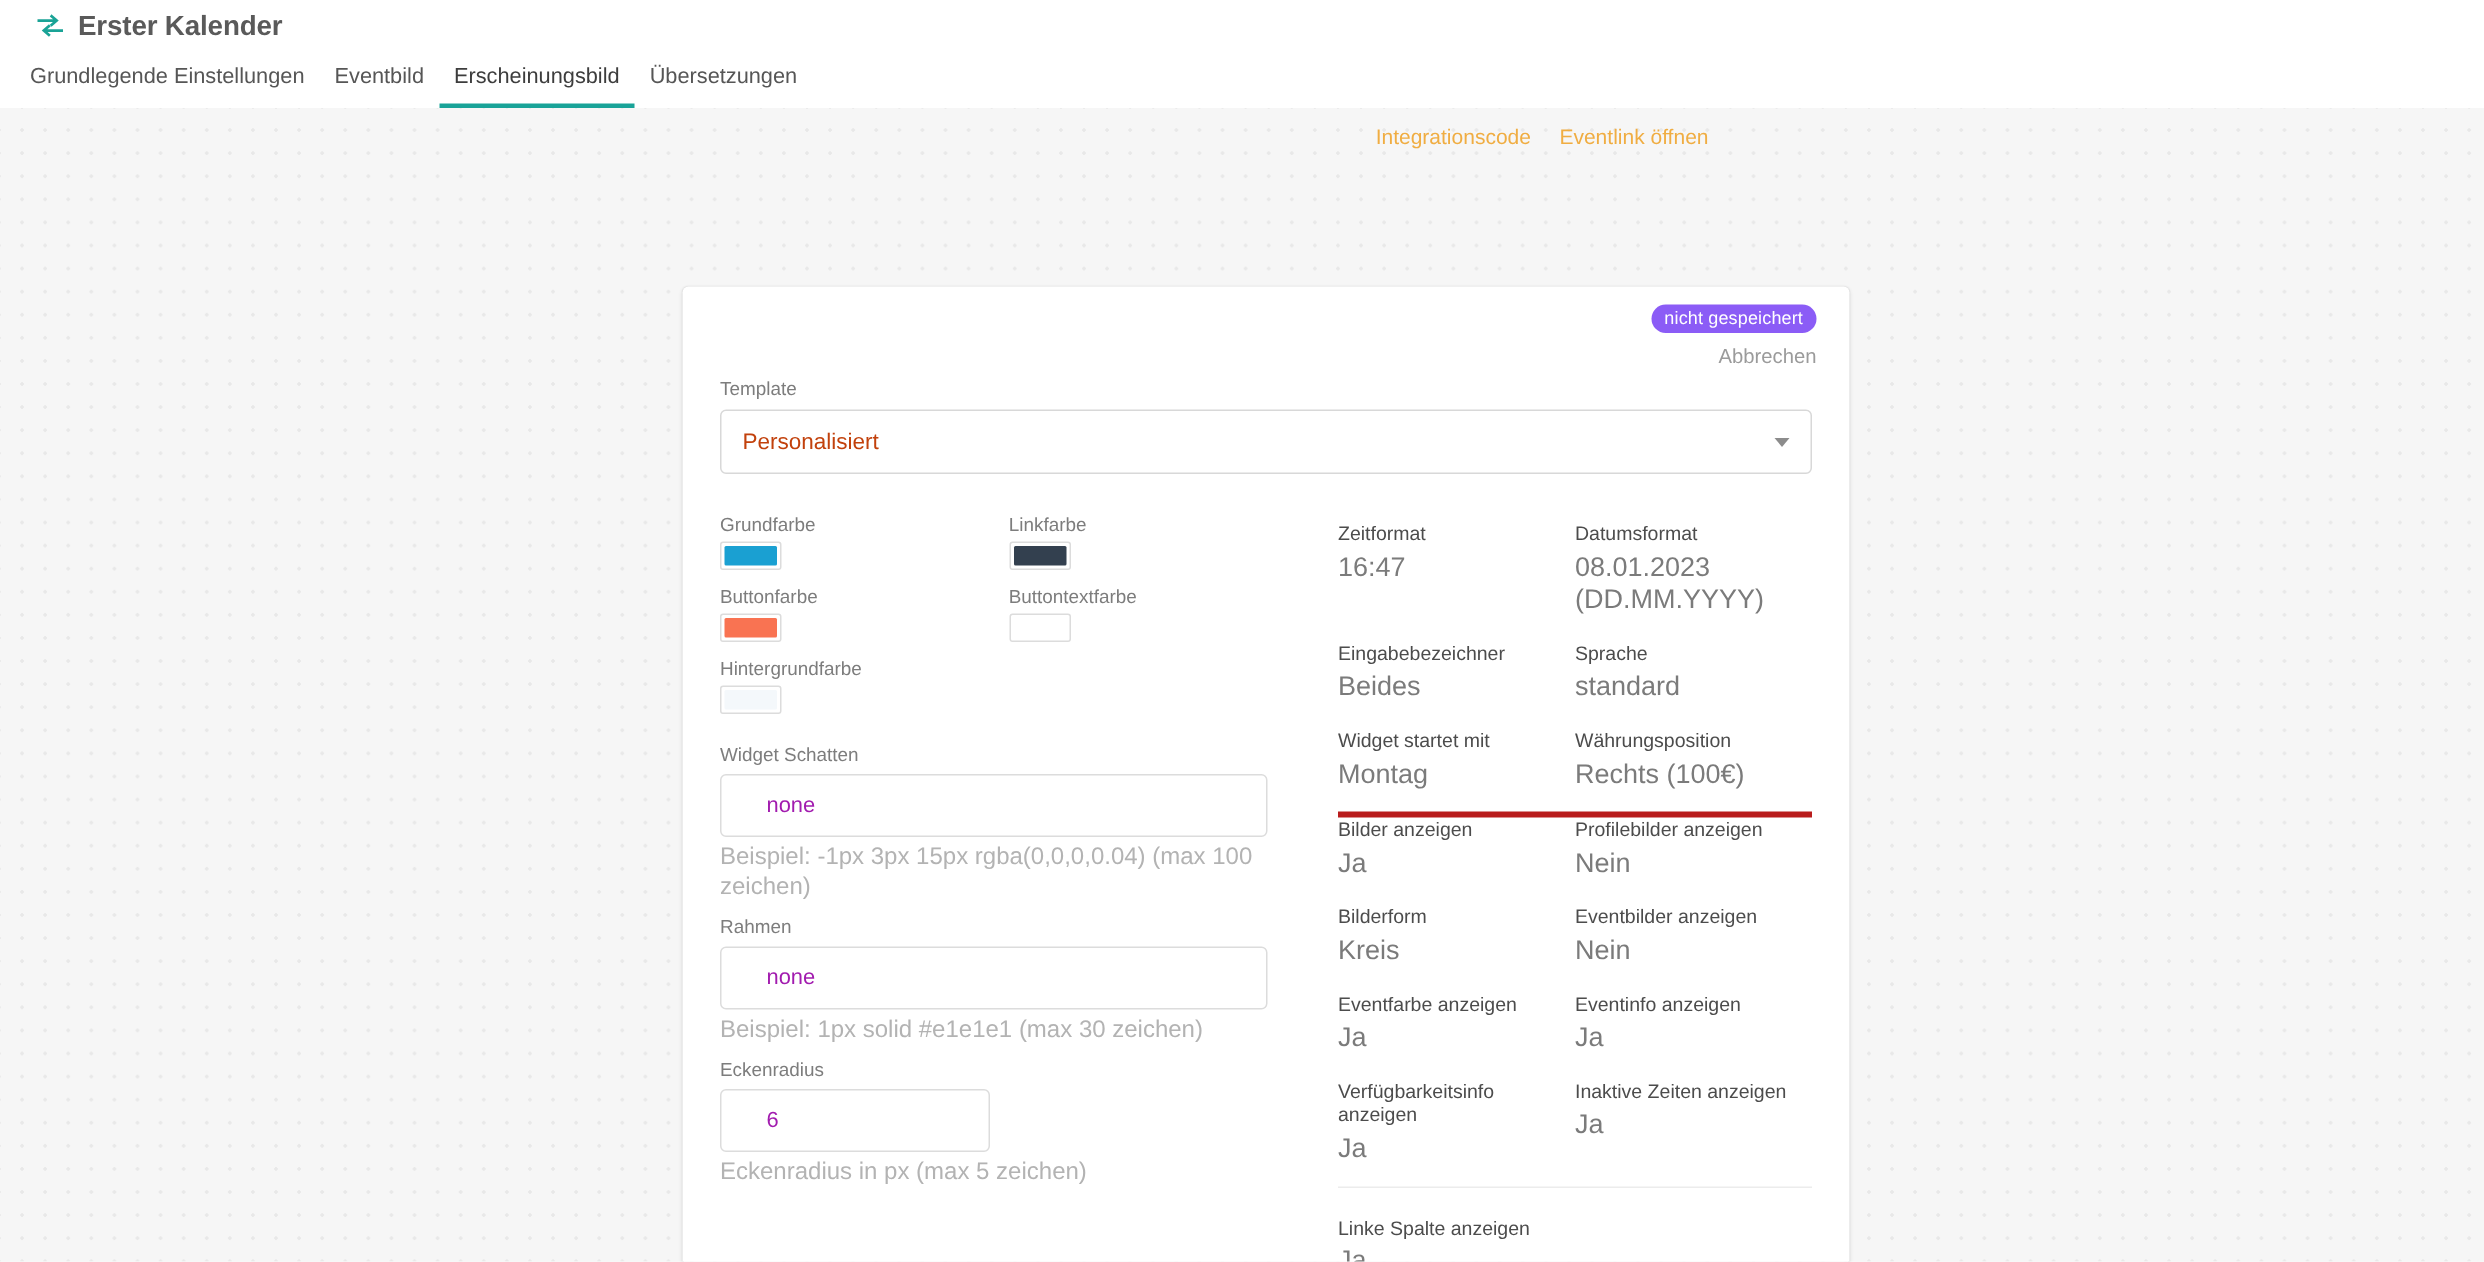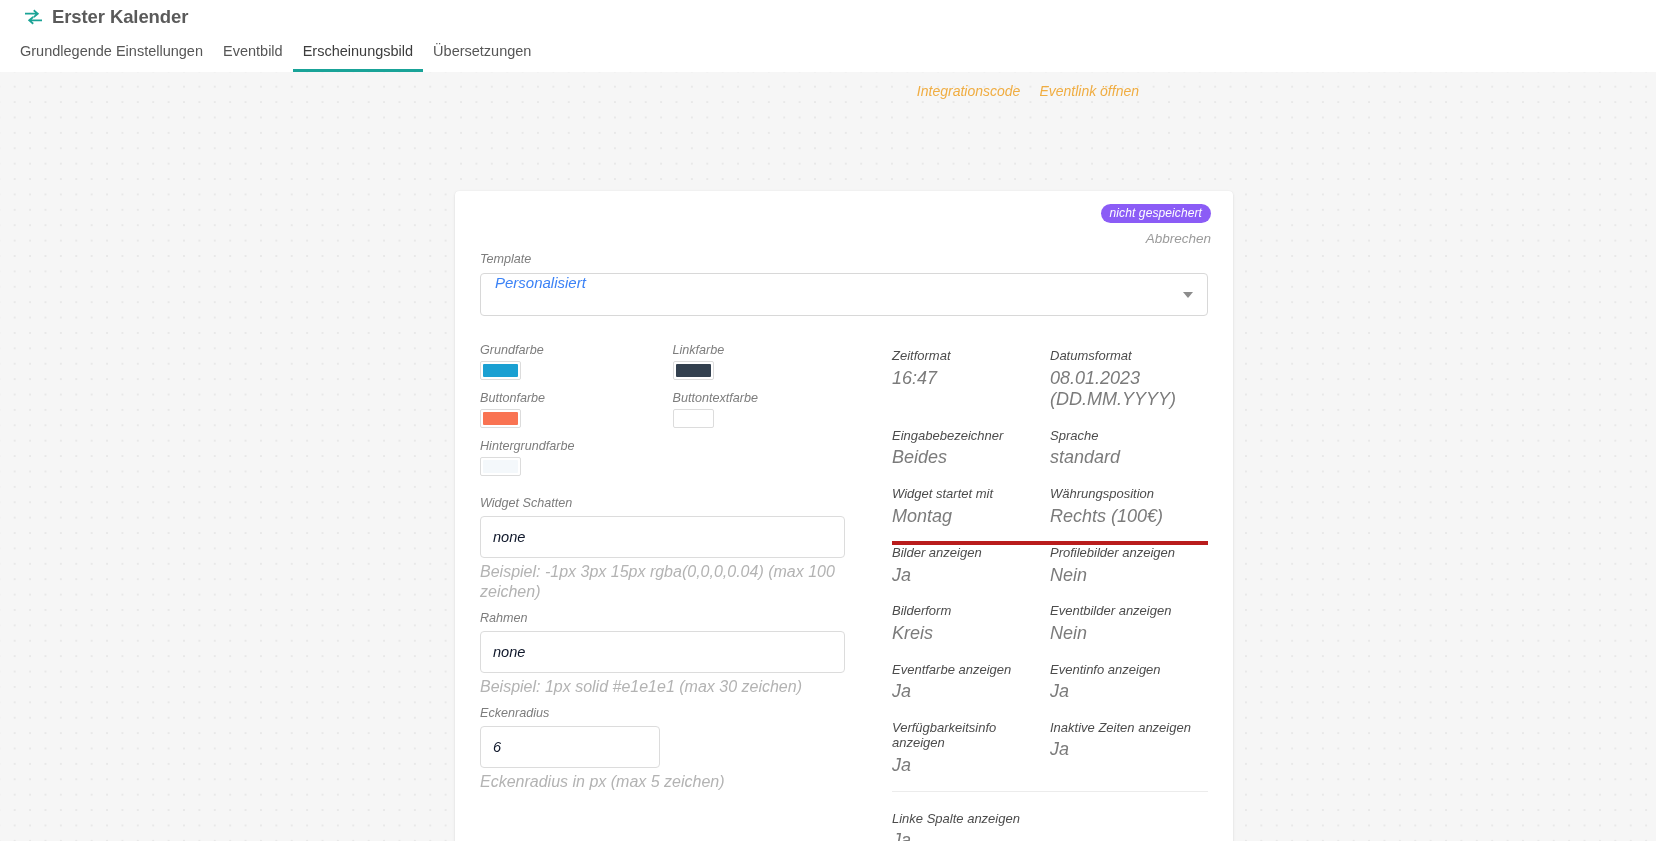--- a/index.html
+++ b/index.html
@@ -71,21 +71,20 @@
   }
 
   
   .canvas {
     position: relative;
     height: 769px;
     background-color: #f6f6f6;
     background-image: radial-gradient(#e8e8e8 1px, transparent 1.2px);
     background-size: 15.4px 15.4px;
     background-position: 7px 7px;
-    font-style: italic;
   }
 
   .toplinks {
     position: absolute;
     top: 11px;
     right: 517px;
     display: flex;
     gap: 19px;
     font-size: 14px;
   }
@@ -146,23 +145,24 @@
     line-height: 1.2;
   }
 
   .select-box {
     position: relative;
     height: 43px;
     border: 1px solid #d8d8d8;
     border-radius: 4px;
     background: #fff;
     display: flex;
+    align-items: center;
     padding: 0 14px;
     font-size: 15px;
-    color: #3b82f6;
+    color: #c2410c;
     cursor: pointer;
   }
 
   .caret {
     position: absolute;
     right: 14px;
     top: 50%;
     transform: translateY(-50%);
     width: 0; height: 0;
     border-left: 5px solid transparent;
@@ -223,23 +223,23 @@
     margin-bottom: 6px;
   }
 
   .tf-input {
     height: 42px;
     border: 1px solid #dcdcdc;
     border-radius: 4px;
     background: #fff;
     display: flex;
     align-items: center;
-    padding: 0 12px;
+    padding: 0 30px;
     font-size: 14.6px;
-    color: #0f172a;
+    color: #a21caf;
     cursor: text;
   }
 
   .tf-input.wide { width: 365px; }
   .tf-input.narrow { width: 180px; }
 
   .tf-hint {
     font-size: 16px;
     color: #b3b3b3;
     margin-top: 4px;

